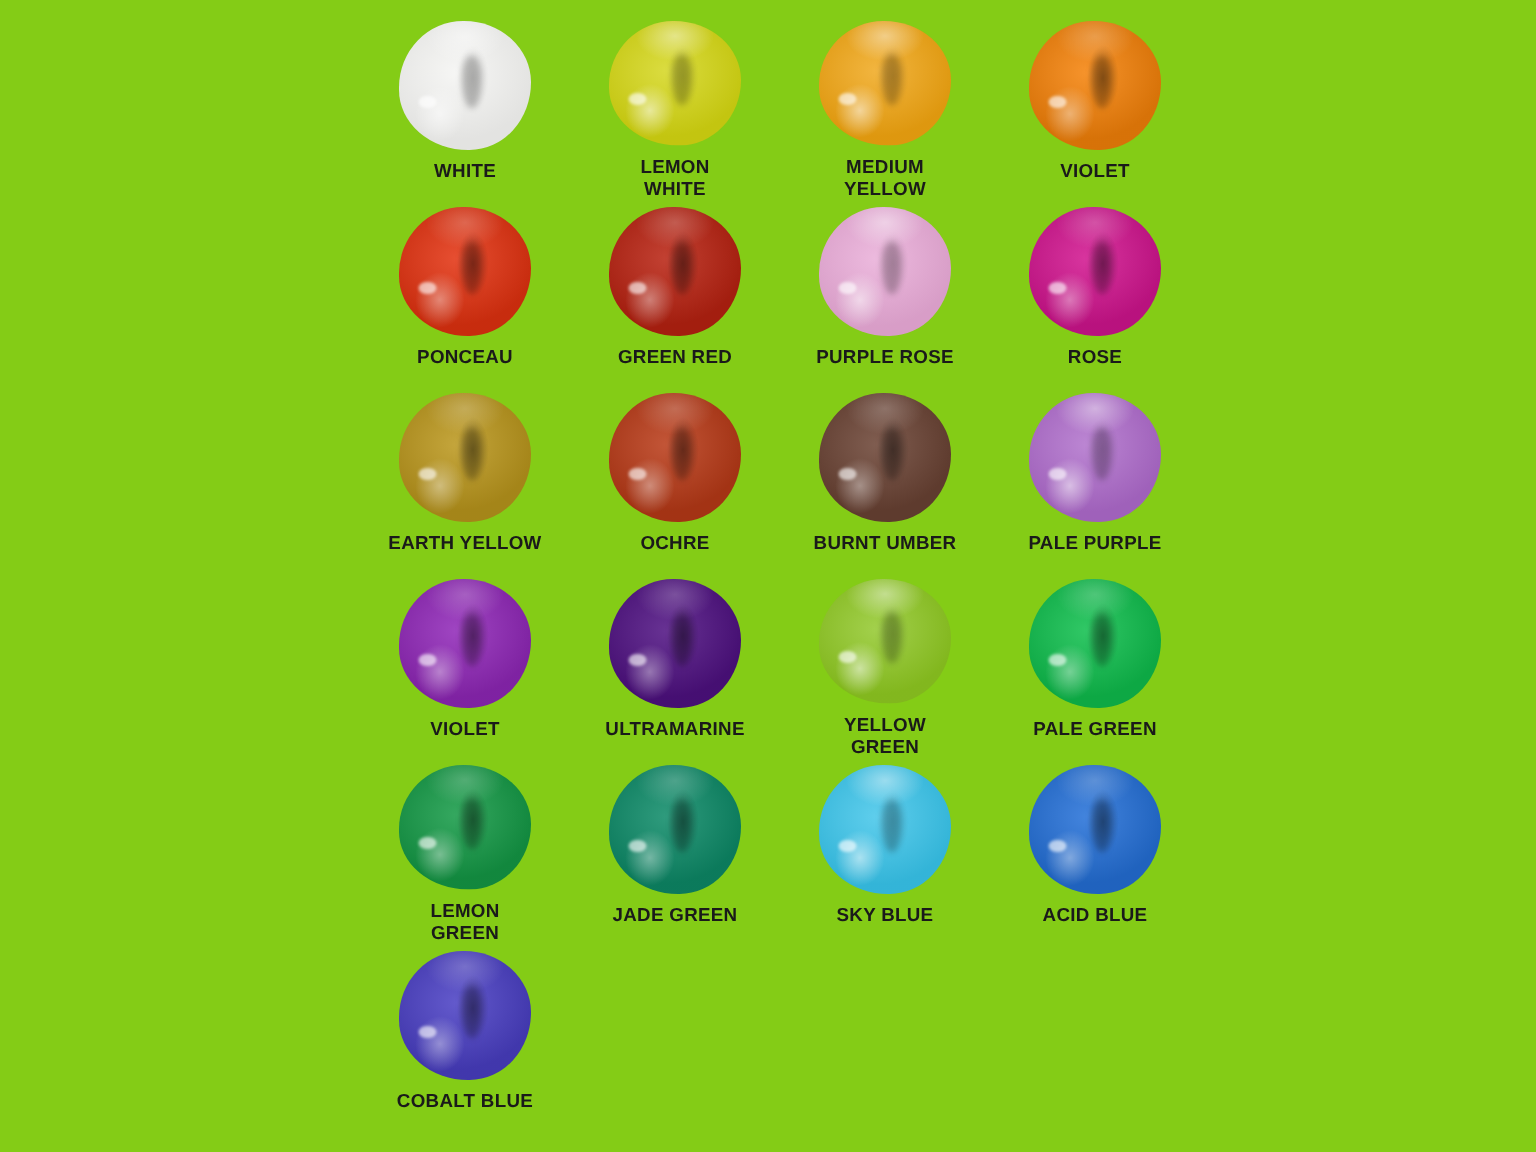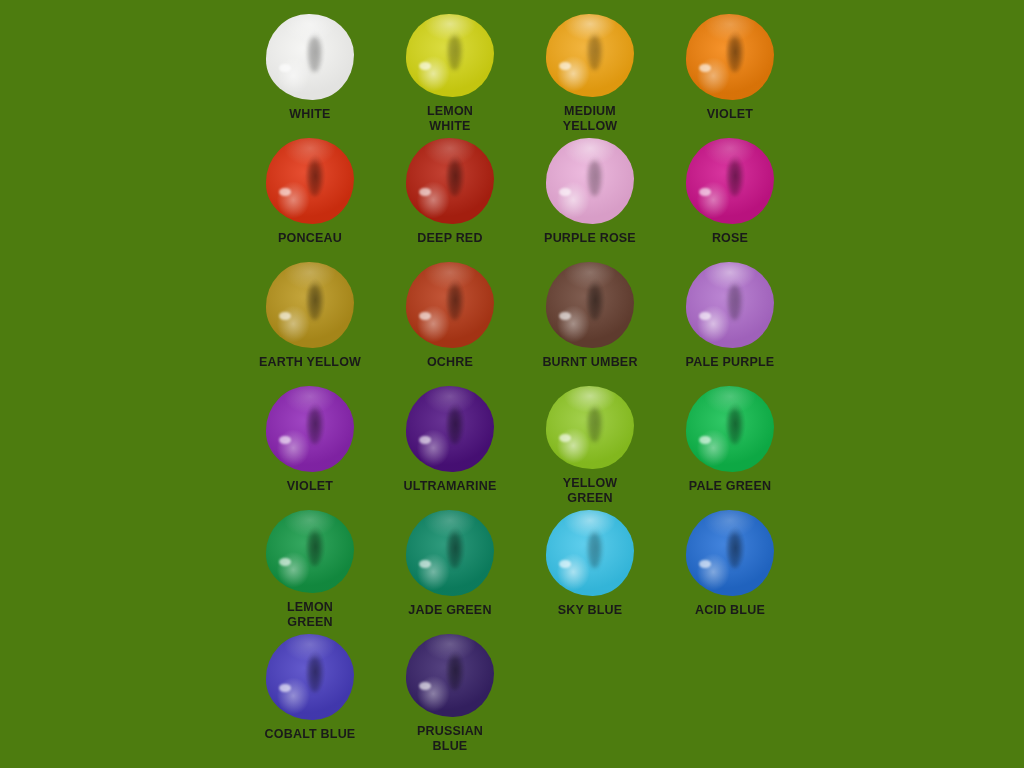--- a/index.html
+++ b/index.html
@@ -11,21 +11,21 @@
     width: 1024px;
     height: 768px;
     font-family: "Liberation Sans", sans-serif;
     overflow: hidden;
   }
 
   #palette-chart {
     position: relative;
     width: 1024px;
     height: 768px;
-    background: #4d7c0f;
+    background: #84cc16;
   }
 
   .swatch-grid {
     position: absolute;
     left: 240px;
     top: 10px;
     width: 560px;
     display: grid;
     grid-template-columns: repeat(4, 140px);
     grid-auto-rows: 124px;
@@ -144,21 +144,21 @@
       <div class="swatch-cell">
         <div class="blob-wrap">
           <div class="blob" style="--c: #e33210; --resolved: #e33210;"></div>
         </div>
         <div class="swatch-label">PONCEAU</div>
       </div>
       <div class="swatch-cell">
         <div class="blob-wrap">
           <div class="blob" style="--c: #b92211; --resolved: #b92211;"></div>
         </div>
-        <div class="swatch-label">DEEP RED</div>
+        <div class="swatch-label">GREEN RED</div>
       </div>
       <div class="swatch-cell">
         <div class="blob-wrap">
           <div class="blob light" style="--c: #e8a9d6; --resolved: #e8a9d6;"></div>
         </div>
         <div class="swatch-label">PURPLE ROSE</div>
       </div>
       <div class="swatch-cell">
         <div class="blob-wrap">
           <div class="blob" style="--c: #d2148f; --resolved: #d2148f;"></div>
@@ -238,21 +238,14 @@
           <div class="blob" style="--c: #2470d8; --resolved: #2470d8;"></div>
         </div>
         <div class="swatch-label">ACID BLUE</div>
       </div>
       <div class="swatch-cell">
         <div class="blob-wrap">
           <div class="blob" style="--c: #4a3fc4; --resolved: #4a3fc4;"></div>
         </div>
         <div class="swatch-label">COBALT BLUE</div>
       </div>
-      <div class="swatch-cell">
-        <div class="blob-wrap">
-          <div class="blob" style="--c: #39236b; --resolved: #39236b;"></div>
-        </div>
-        <div class="swatch-label">PRUSSIAN
-BLUE</div>
-      </div>
     </div>
 </div>
 
 </body></html>

